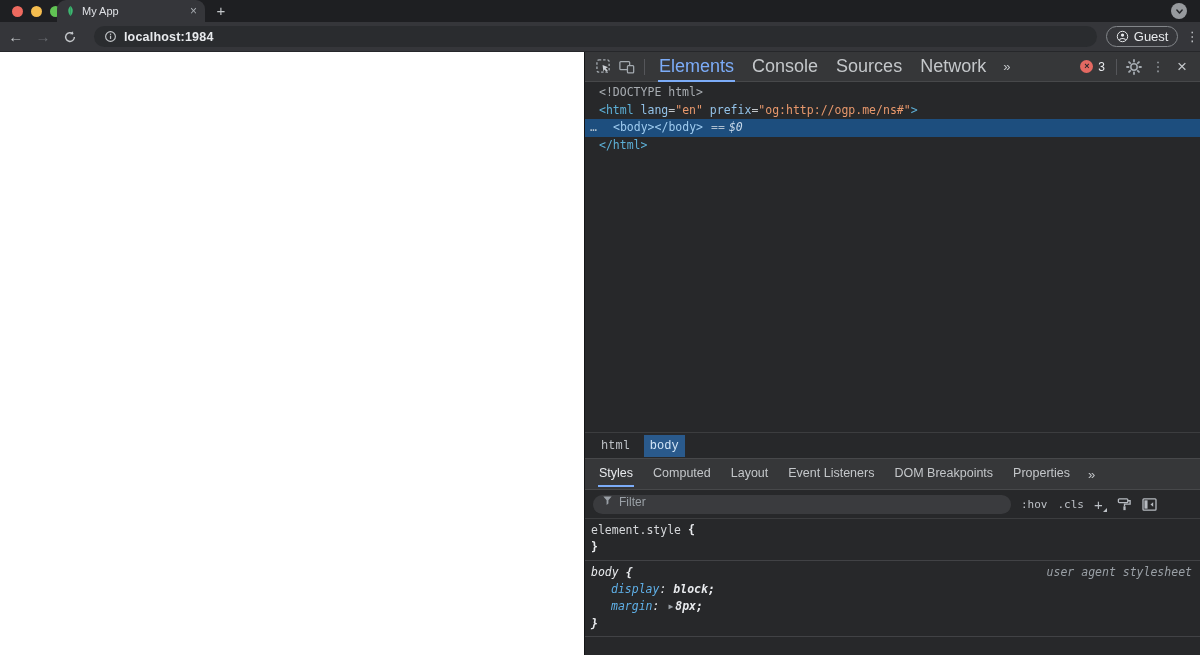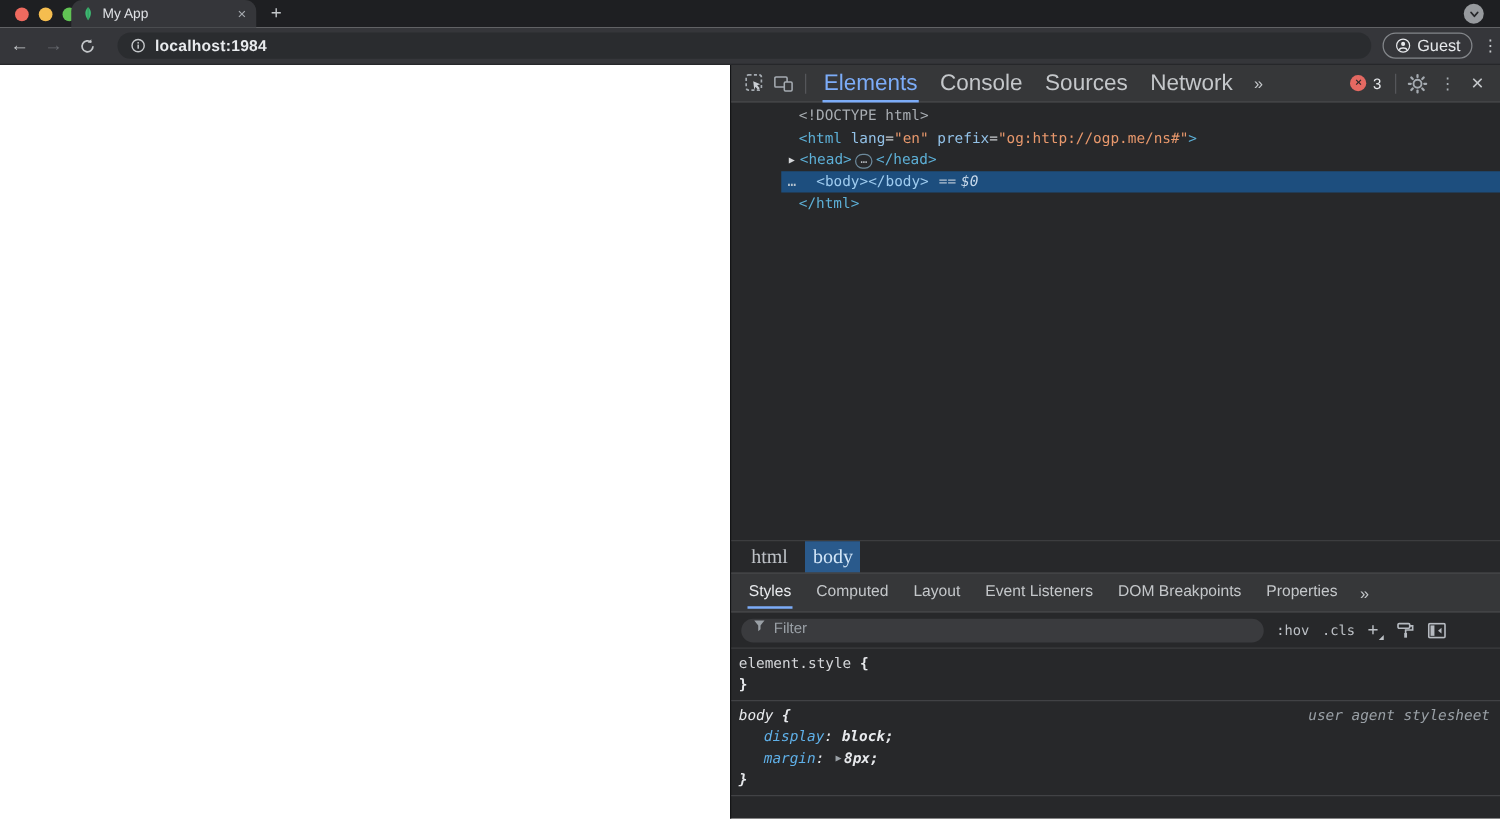--- a/index.html
+++ b/index.html
@@ -50,39 +50,39 @@
   .dt-more { color:#c4c7ca; font-size:13px; padding:0 8px; letter-spacing:-1px; }
   .dt-spacer { flex:1; }
   .err-badge { display:flex; align-items:center; gap:5px; padding:0 6px; }
   .err-circle { width:13px; height:13px; border-radius:50%; background:#e46962; color:#27282a; font-size:9px;
                 font-weight:bold; display:flex; align-items:center; justify-content:center; line-height:1; }
   .err-count { color:#e8eaed; font-size:12px; }
   .dt-x { font-size:17px; color:#c4c7ca; width:24px; text-align:center; }
 
   
   .dom-tree { height:350px; flex:none; font-family:"DejaVu Sans Mono", monospace; font-size:11.5px;
-              padding-top:2px; position:relative;padding-left:40px; }
+              padding-top:2px; position:relative; }
   .trow { height:17.5px; line-height:17.5px; white-space:nowrap; padding-left:14px; }
   .trow.selected { background:#1d4e7e; padding-left:28px; position:relative; }
   .gutter-dots { position:absolute; left:5px; top:0; color:#b6c4cf; letter-spacing:-1px; }
   .c-doctype { color:#a8adb2; }
   .c-tag { color:#5db0d7; }
   .c-attr { color:#93c2e8; }
   .c-eq { color:#c4c7ca; }
   .c-val { color:#e8986c; }
   .c-arrow { color:#d5d7da; font-size:8px; vertical-align:1px; margin-right:4px; }
   .ellipsis-badge { display:inline-block; border:1px solid #6d8a9c; border-radius:7px; color:#b9bec3;
                     font-size:9px; line-height:8px; padding:0 3px 2px 3px; margin:0 3px; vertical-align:1px; }
   .sel-tag { color:#9ecbef; }
   .sel-eq { color:#aebfd0; font-style:italic; margin:0 4px 0 8px; }
   .sel-ref { color:#c8d9ea; font-style:italic; }
 
   
   .crumbbar { height:26px; flex:none; border-top:1px solid #3c3d3f; display:flex; align-items:center;
-              font-family:Liberation Serif, serif; font-size:16px; padding-left:10px; gap:8px; }
+              font-family:Liberation Mono, monospace; font-size:12px; padding-left:10px; gap:8px; }
   .crumb { color:#bdc1c6; padding:4px 6px; }
   .crumb.selected { background:#2a5a8c; color:#d3e6f8; }
 
   
   .styletabs { height:32px; flex:none; background:#363739; border-top:1px solid #47484a;
                border-bottom:1px solid #47484a; display:flex; align-items:center; padding-left:4px; }
   .stab { font-size:12.5px; color:#c4c7ca; padding:0 10px; height:26px; line-height:25px; position:relative; }
   .stab.active { color:#e8eaed; }
   .stab.active::after { content:""; position:absolute; left:9px; right:9px; bottom:0; height:2px; background:#7cacf8; }
 
@@ -222,23 +222,20 @@
     <span class="dt-x">×</span>
   </div>
 
   <div class="dom-tree">
     <div class="trow">
       <span class="c-doctype">&lt;!DOCTYPE html&gt;</span>
     </div>
     <div class="trow">
       <span class="c-tag">&lt;html</span><span> </span><span class="c-attr">lang</span><span class="c-eq">=</span><span class="c-val">"en"</span><span> </span><span class="c-attr">prefix</span><span class="c-eq">=</span><span class="c-val">"og:http://ogp.me/ns#"</span><span class="c-tag">&gt;</span>
     </div>
-    <div class="trow" style="padding-left:6px;">
-      <span class="c-arrow">▶</span><span class="c-tag">&lt;head&gt;</span><span class="ellipsis-badge">…</span><span class="c-tag">&lt;/head&gt;</span>
-    </div>
     <div class="trow selected">
       <span class="gutter-dots">…</span><span class="sel-tag">&lt;body&gt;&lt;/body&gt;</span><span class="sel-eq">==</span><span class="sel-ref">$0</span>
     </div>
     <div class="trow">
       <span class="c-tag">&lt;/html&gt;</span>
     </div>
   </div>
 
   <div class="crumbbar">
     <span class="crumb">html</span>

